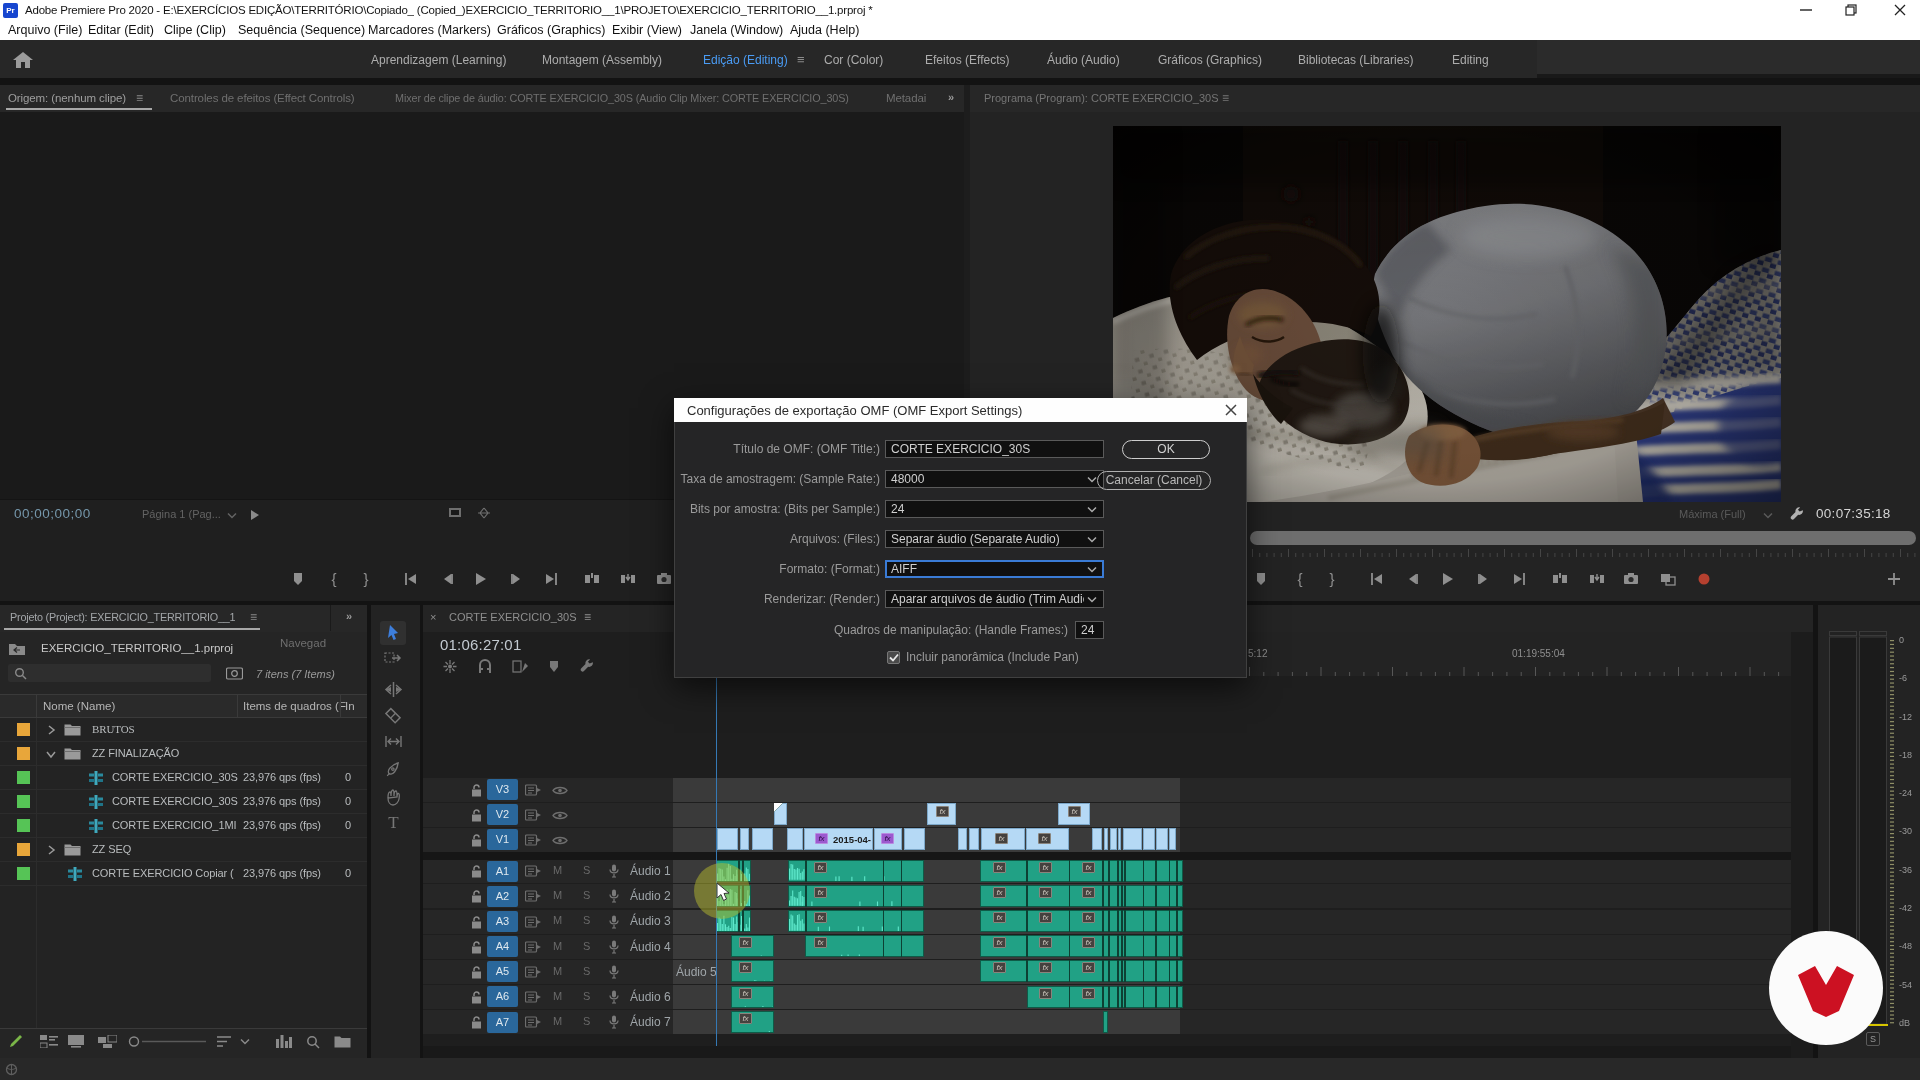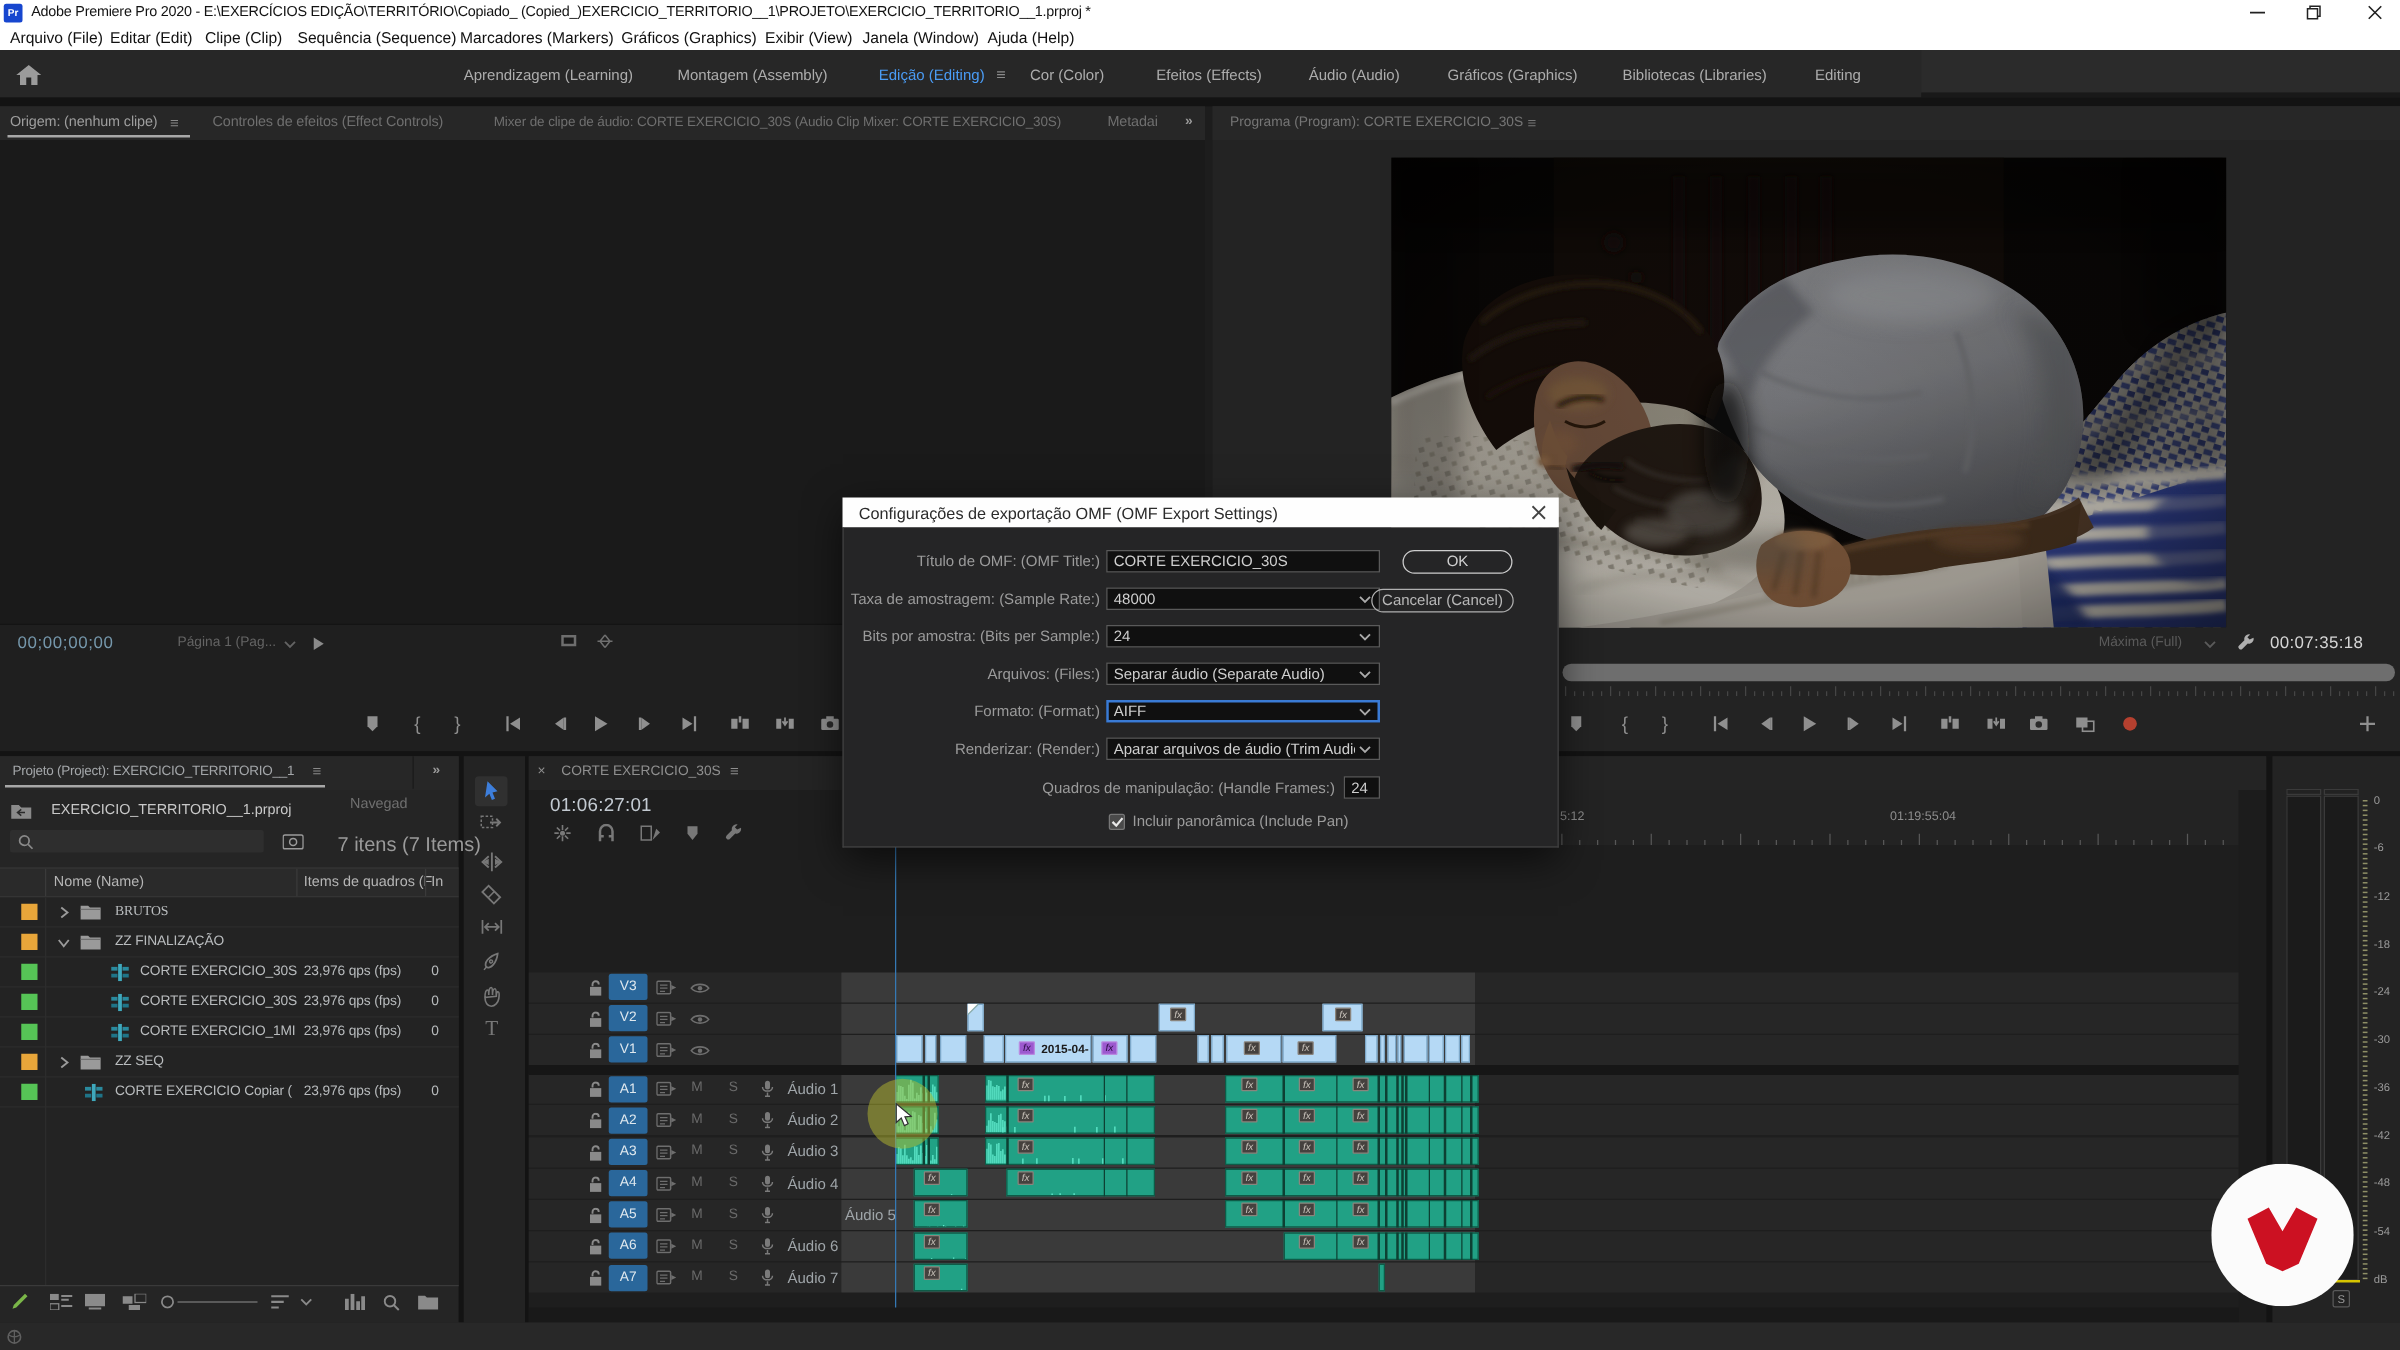--- a/index.html
+++ b/index.html
@@ -450,21 +450,21 @@
 <div class="tx" style="left:41px;top:642px;font-size:11.5px;color:#c9c9c9;">EXERCICIO_TERRITORIO__1.prproj</div>
 <div class="a" style="left:8px;top:664px;width:203px;height:18px;background:#2e2e2e;border-radius:2px;"></div>
 <svg class="a" style="left:14px;top:667px" width="13" height="13" viewBox="0 0 13 13">
     <circle cx="5.5" cy="5.5" r="3.8" fill="none" stroke="#8a8a8a" stroke-width="1.4"></circle>
     <path d="M8.5,8.5 L12,12" stroke="#8a8a8a" stroke-width="1.4"></path>
   </svg>
 <svg class="a" style="left:226px;top:667px" width="17" height="13" viewBox="0 0 17 13">
     <rect x="0.5" y="1" width="16" height="11" rx="1.5" fill="none" stroke="#9a9a9a" stroke-width="1.2"></rect>
     <circle cx="8.5" cy="6.5" r="2.8" fill="none" stroke="#9a9a9a" stroke-width="1.2"></circle>
   </svg>
-<div class="tx" style="left:270px;top:668px;font-size:16px;color:#9a9a9a;">7 itens (7 Items)</div>
+<div class="tx" style="left:256px;top:668px;font-size:11px;color:#9a9a9a;font-style:italic;">7 itens (7 Items)</div>
 <div class="a" style="left:0;top:694px;width:367px;height:1px;background:#3a3a3a;"></div>
 <div class="a" style="left:0;top:695px;width:367px;height:22px;background:#2a2a2a;"></div>
 <div class="a" style="left:0;top:717px;width:367px;height:1px;background:#3a3a3a;"></div>
 <div class="tx" style="left:43px;top:700px;font-size:11.5px;color:#b5b5b5;">Nome (Name)</div>
 <div class="tx" style="left:243px;top:700px;font-size:11.5px;color:#b5b5b5;">Items de quadros (F</div>
 <div class="tx" style="left:345px;top:700px;font-size:11.5px;color:#b5b5b5;">In</div>
 <div class="a" style="left:36px;top:695px;width:1px;height:22px;background:#3a3a3a;"></div>
 <div class="a" style="left:237px;top:695px;width:1px;height:22px;background:#3a3a3a;"></div>
 <div class="a" style="left:340px;top:695px;width:1px;height:22px;background:#3a3a3a;"></div>
 <div class="a" style="left:0;top:718px;width:367px;height:310px;background:#232323;"></div>

